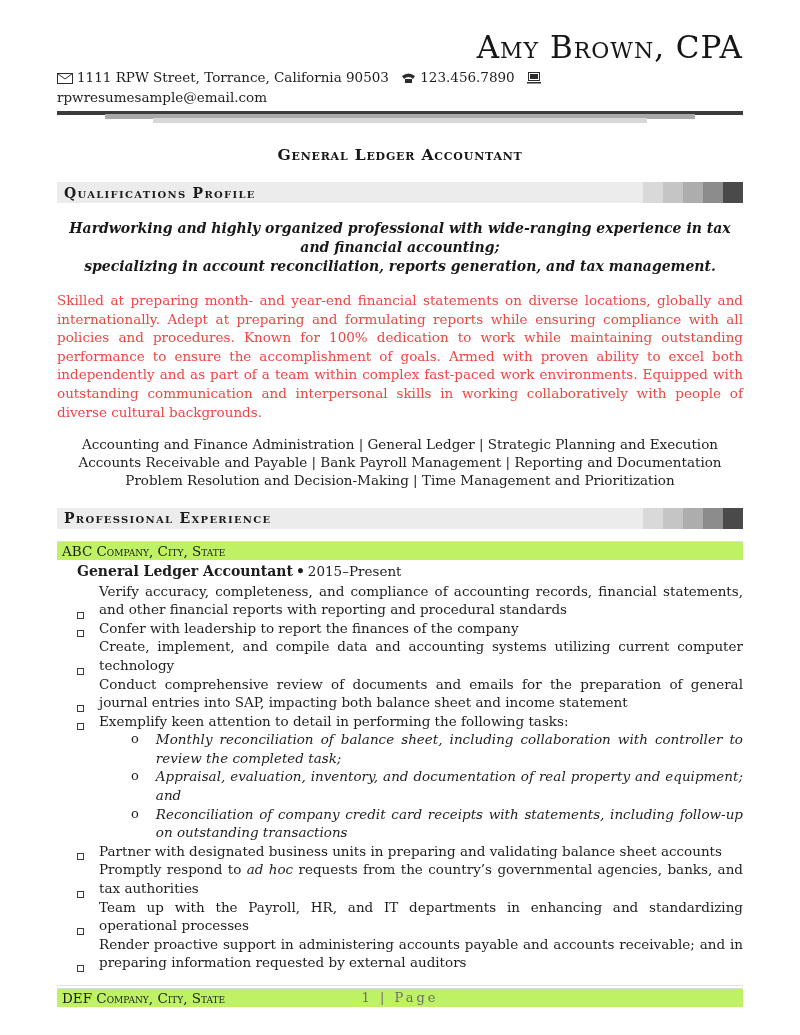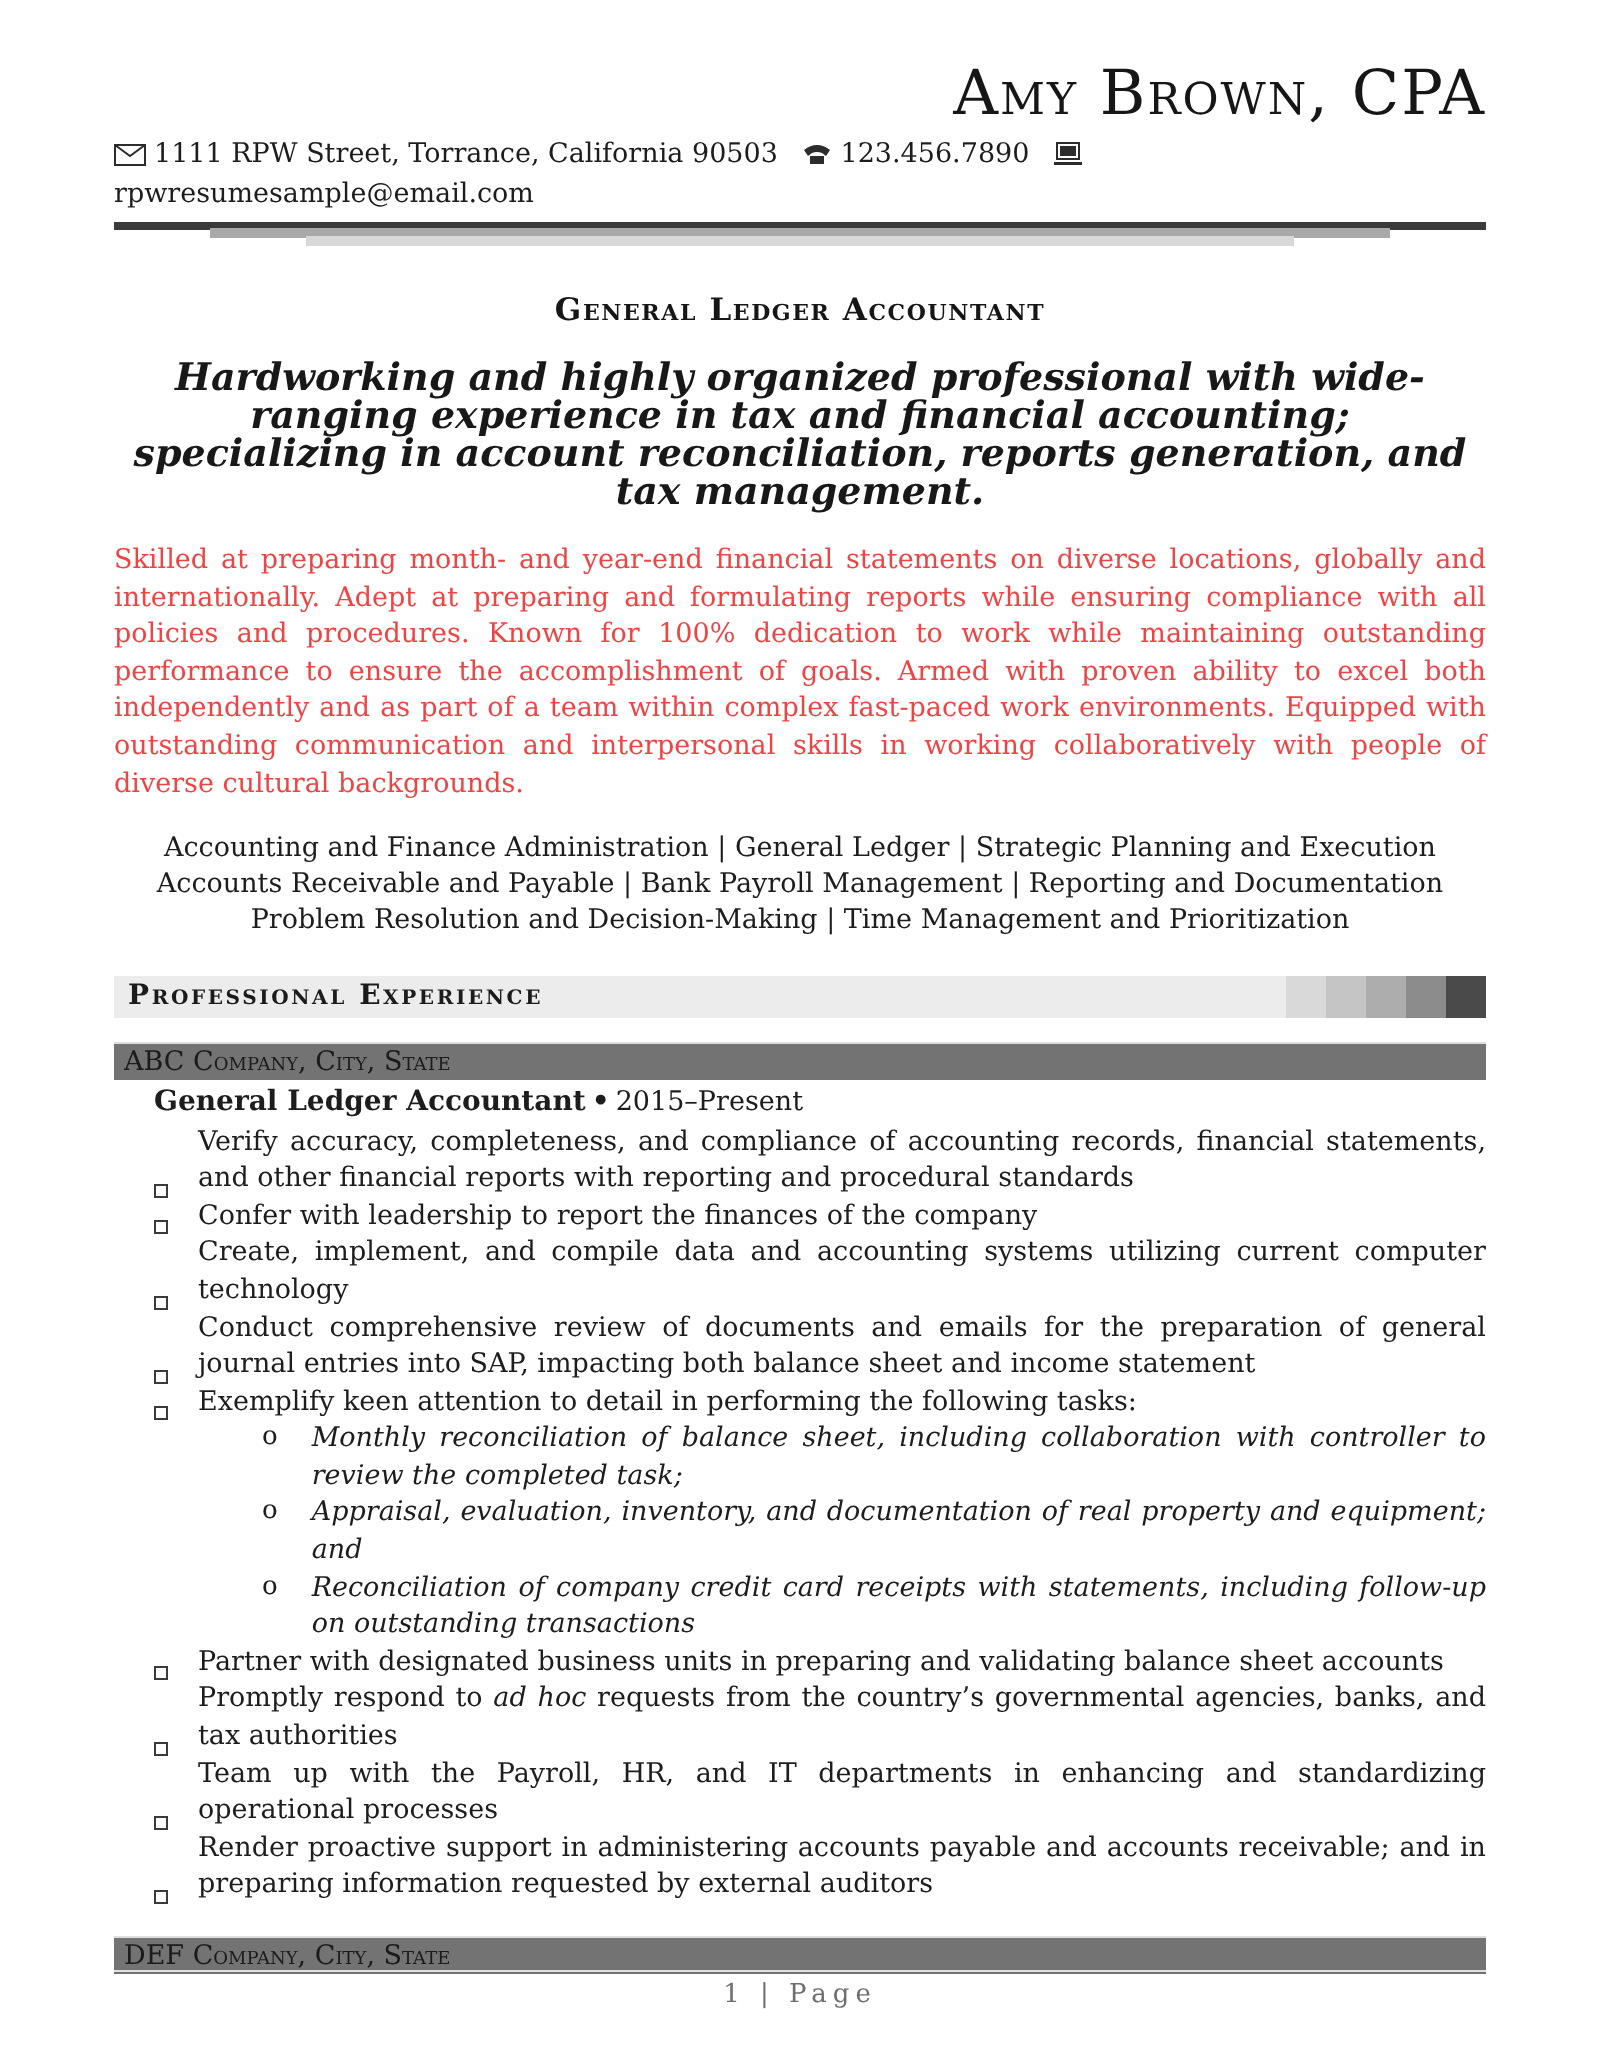--- a/index.html
+++ b/index.html
@@ -39,33 +39,33 @@
   .seclabel{
     font-size:14px;font-weight:bold;font-variant:small-caps;letter-spacing:1.3px;
     padding-left:7px;color:#1b1b1b;white-space:nowrap;
   }
   .blocks{margin-left:auto;display:flex;height:21px;}
   .blocks .block{width:20px;height:21px;display:inline-block;}
 
   
   .tagline{
     margin-top:16px;text-align:center;font-style:italic;font-weight:bold;
-    font-size:19px;line-height:19px;color:#181818;
+    font-size:14px;line-height:19px;color:#181818;
   }
   .summary{
     margin:15px 0 0 0;font-size:13.5px;line-height:18.6px;text-align:justify;color:#ef4444;
   }
 
   
   .complines{margin-top:15px;text-align:center;font-size:13.5px;line-height:17.8px;color:#1d1d1d;}
 
   
   .job{margin-top:12px;}
   .companybar{
-    background:#737373;border-top:1px solid #dedede;height:18px;line-height:18px;
+    background:#bef264;border-top:1px solid #dedede;height:18px;line-height:18px;
     font-size:13.5px;font-variant:small-caps;padding-left:5px;color:#1b1b1b;
   }
   .jobtitle{padding-left:20px;margin-top:2px;font-size:14px;line-height:18px;}
   .jobtitle .jt{font-weight:bold;}
   .jobtitle .sep{font-weight:bold;margin:0 3px;}
   .jobtitle .dates{font-size:13.5px;}
   .bullets{margin-top:2px;}
   .bullet{display:flex;font-size:13.5px;line-height:18.6px;}
   .bullet.main{padding-left:20px;align-items:flex-end;}
   .bullet.main .marker{
@@ -110,20 +110,30 @@
     </div>
     <div class="rule">
       <div class="r1"></div>
       <div class="r2"></div>
       <div class="r3"></div>
     </div>
   </header>
 
   <div class="doc-title">General Ledger Accountant</div>
 
+  <div class="secbar">
+    <span class="seclabel">Qualifications Profile</span>
+    <span class="blocks">
+        <span class="block" style="background: rgb(217, 217, 217);"></span>
+        <span class="block" style="background: rgb(197, 197, 197);"></span>
+        <span class="block" style="background: rgb(173, 173, 173);"></span>
+        <span class="block" style="background: rgb(140, 140, 140);"></span>
+        <span class="block" style="background: rgb(74, 74, 74);"></span>
+      </span>
+  </div>
   <div class="tagline">
     <div>Hardworking and highly organized professional with wide-ranging experience in tax and financial accounting;</div>
     <div>specializing in account reconciliation, reports generation, and tax management.</div>
   </div>
   <p class="summary">Skilled at preparing month- and year-end financial statements on diverse locations, globally and internationally. Adept at preparing and formulating reports while ensuring compliance with all policies and procedures. Known for 100% dedication to work while maintaining outstanding performance to ensure the accomplishment of goals. Armed with proven ability to excel both independently and as part of a team within complex fast-paced work environments. Equipped with outstanding communication and interpersonal skills in working collaboratively with people of diverse cultural backgrounds.</p>
 
   <div class="complines">
       <div>Accounting and Finance Administration | General Ledger | Strategic Planning and Execution</div>
       <div>Accounts Receivable and Payable | Bank Payroll Management | Reporting and Documentation</div>
       <div>Problem Resolution and Decision-Making | Time Management and Prioritization</div>

